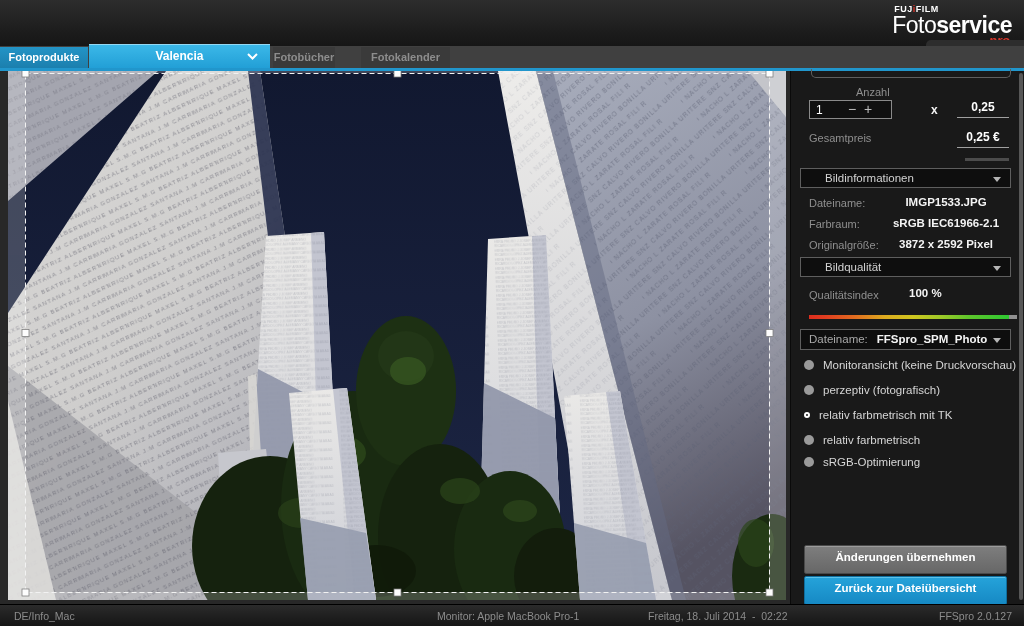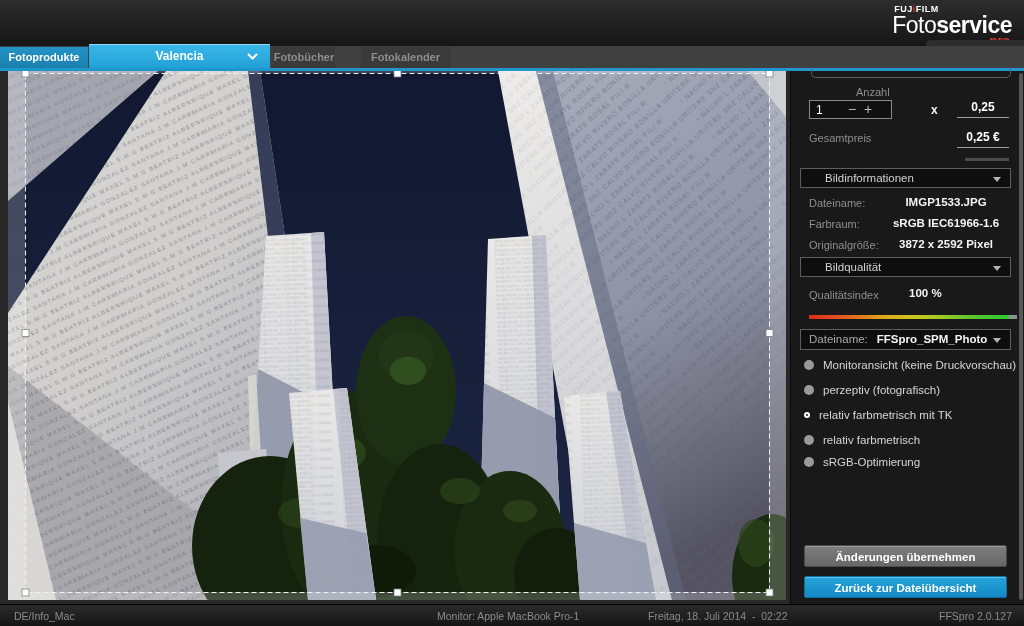--- a/index.html
+++ b/index.html
@@ -54,21 +54,21 @@
   .grad{position:absolute;left:18px;top:244px;width:200px;height:4px;
         background:linear-gradient(90deg,#dd2d1d 0%,#e03d20 8%,#e2691f 22%,#ddab1f 38%,#cfc61f 52%,#9ec928 66%,#5ec62b 80%,#2ec832 100%);}
   .grad-marker{position:absolute;left:218px;top:244px;width:8px;height:4px;background:#909090;}
   .soft{position:absolute;left:9px;top:258px;width:211px;height:21px;border:1px solid #5e5e5e;
         background:#0e0e0e;font-size:11.5px;line-height:19px;padding-left:8px;color:#a8a8a8;cursor:pointer;}
   .soft b{color:#f4f4f4;margin-left:9px;font-weight:bold;}
   .radio-row{position:absolute;left:13px;height:16px;display:flex;align-items:center;gap:9px;cursor:pointer;}
   .rdot{width:10px;height:10px;border-radius:50%;background:#9a9a9a;flex:none;}
   .radio-row.sel .rdot{background:#1c1c1c;border:2.5px solid #fff;width:6px;height:6px;}
   .radio-row span{font-size:11.5px;color:#d6d6d6;white-space:nowrap;}
-  .btn{position:absolute;left:13px;width:203px;height:22px;border-radius:2px;text-align:center;
+  .btn{position:absolute;left:13px;width:203px;height:29px;border-radius:2px;text-align:center;
        line-height:23px;font-size:11.5px;font-weight:bold;color:#fff;cursor:pointer;}
   .btn.gray{top:474px;background:linear-gradient(#7e7e7e,#676767);box-shadow:inset 0 1px 0 #9b9b9b;border:1px solid #4a4a4a;}
   .btn.blue{top:505px;background:linear-gradient(#25a3da,#1689c4);box-shadow:inset 0 1px 0 #5cc1e8;border:1px solid #0f6e9e;}
   .sscroll{position:absolute;right:1px;top:2px;width:4px;height:527px;background:#575757;border-radius:2px;}
   
   .statusbar{position:absolute;left:0;top:604px;width:1024px;height:22px;
              background:linear-gradient(#2b2b2b,#141414);border-top:1px solid #000;
              font-size:10.5px;color:#8c8c8c;line-height:22px;}
   .statusbar span{position:absolute;white-space:pre;}
 </style>
@@ -251,21 +251,21 @@
     <div class="uline" style="top:59px;">0,25 €</div>
     <div class="bar2"></div>
 
     <div class="hdr" style="top:97px;">
       <span>Bildinformationen</span>
       <span class="tri"></span>
     </div>
     <div class="slabel" style="left:18px;top:126px;">Dateiname:</div>
     <div class="irow-val" style="top:125px;">IMGP1533.JPG</div>
     <div class="slabel" style="left:18px;top:147px;">Farbraum:</div>
-    <div class="irow-val" style="top:146px;">sRGB IEC61966-1.6</div>
+    <div class="irow-val" style="top:146px;">sRGB IEC61966-2.1</div>
     <div class="slabel" style="left:18px;top:168px;">Originalgröße:</div>
     <div class="irow-val" style="top:167px;">3872 x 2592 Pixel</div>
 
     <div class="hdr" style="top:186px;">
       <span>Bildqualität</span>
       <span class="tri"></span>
     </div>
     <div class="slabel" style="left:18px;top:218px;">Qualitätsindex</div>
     <div class="sval" style="left:118px;top:216px;">100 %</div>
     <div class="grad"></div>

